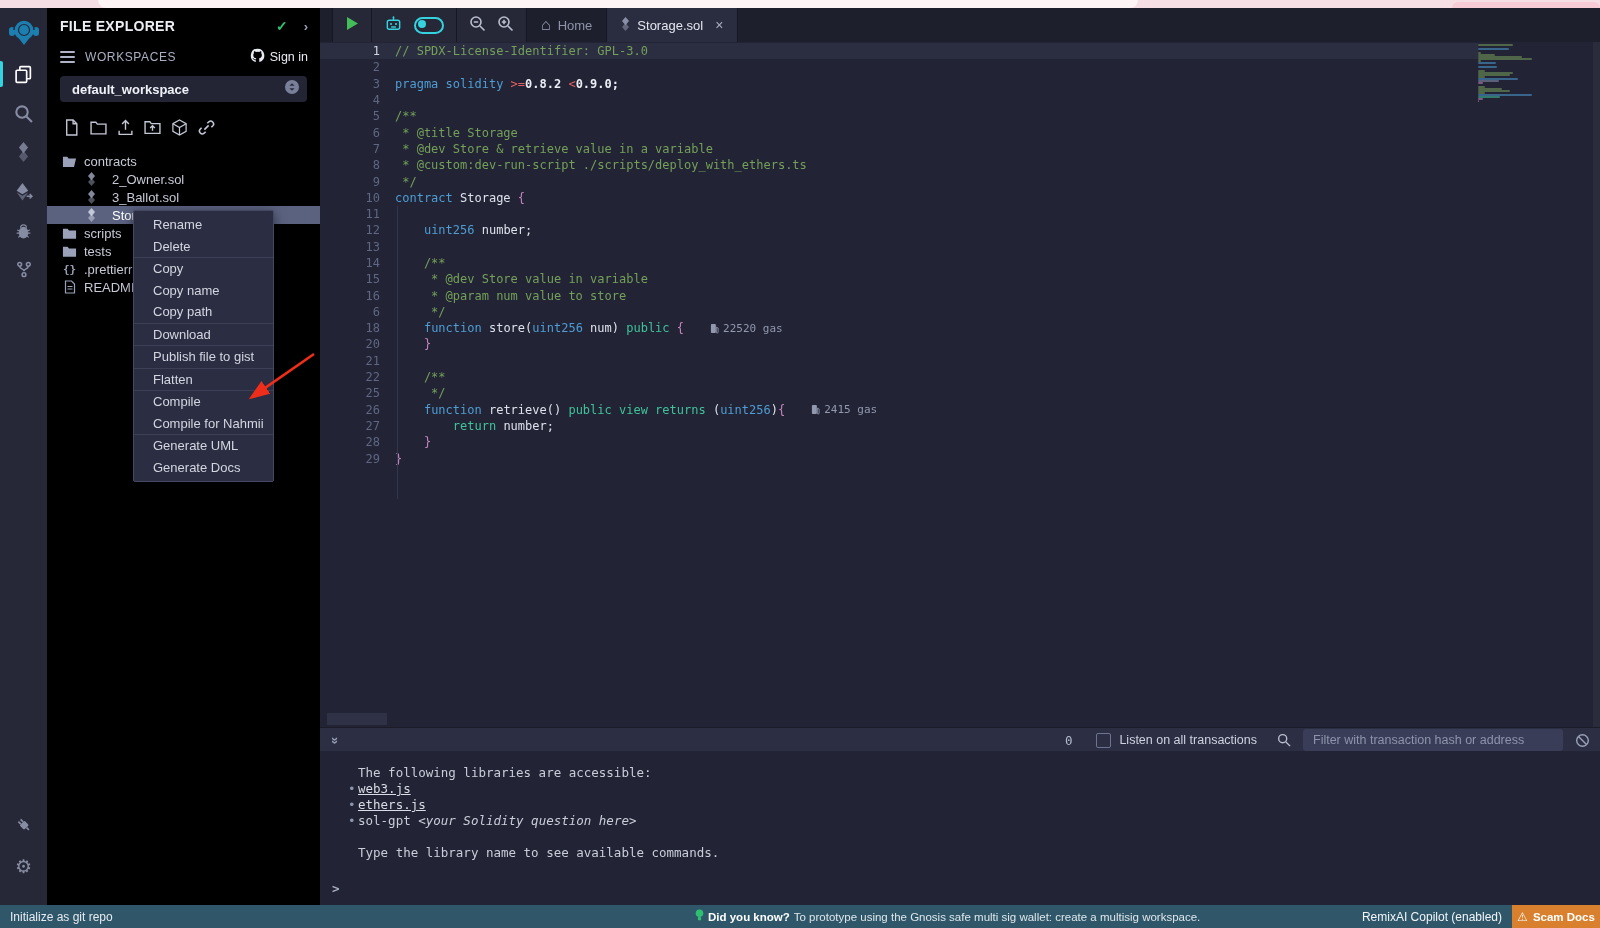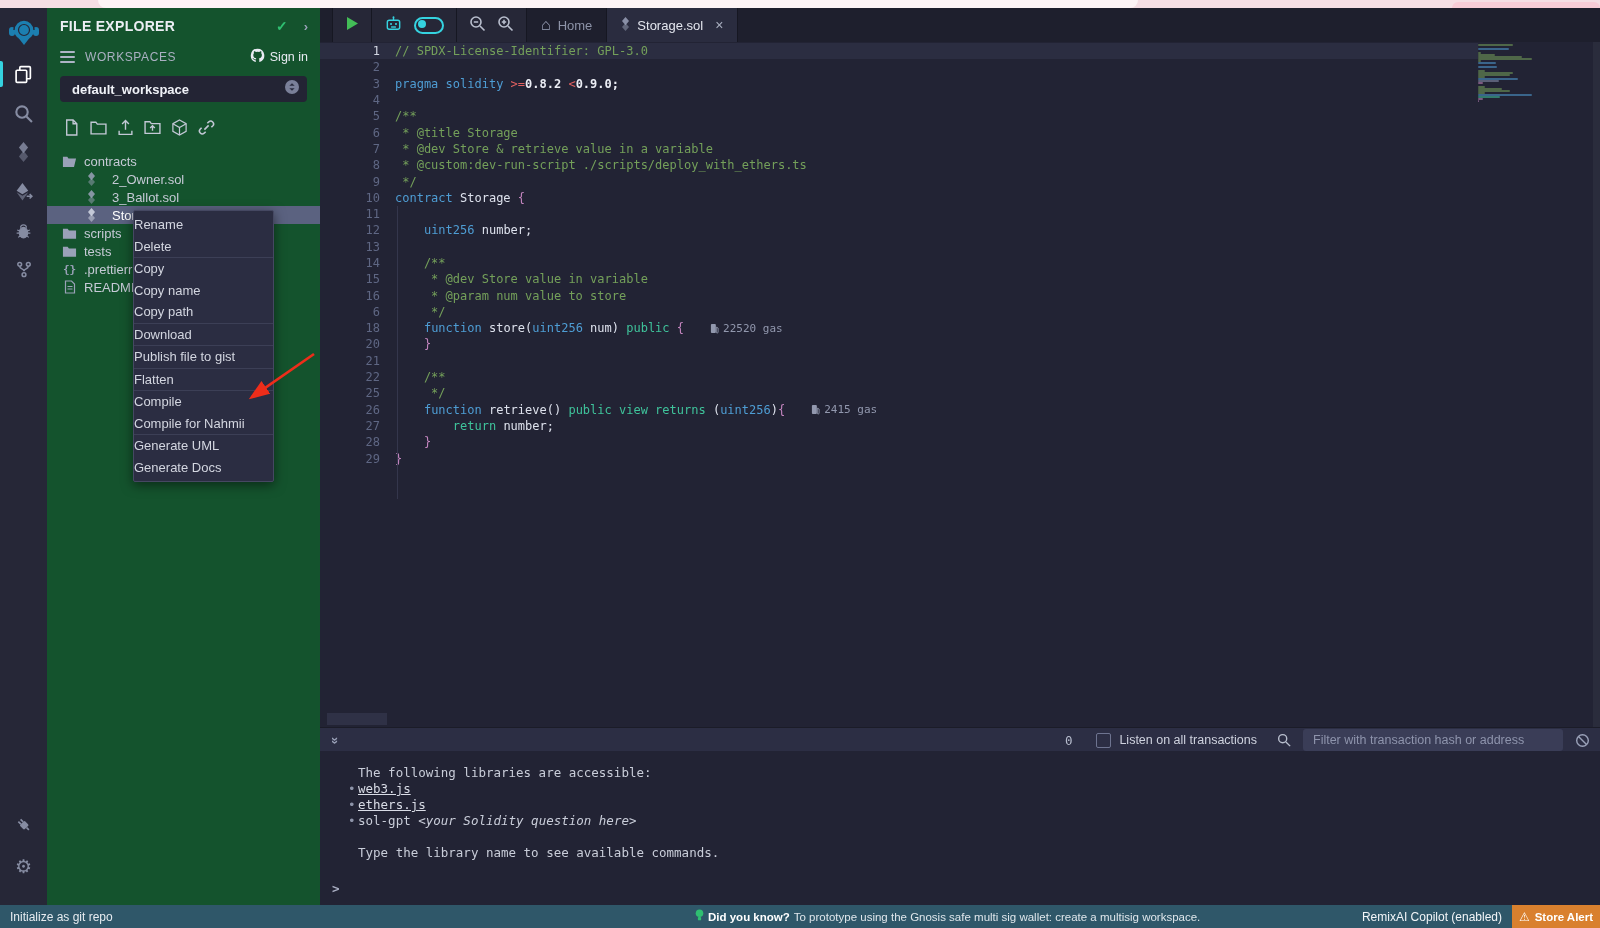--- a/index.html
+++ b/index.html
@@ -14,21 +14,21 @@
   .iconbar{position:absolute;left:0;top:8px;bottom:23px;width:47px;background:#262737;border-right:1px solid #1b1c28;display:flex;flex-direction:column;align-items:center;}
   .ibar-logo{margin-top:8px;width:32px;height:32px;display:flex;align-items:center;justify-content:center;}
   .ibar-item{position:relative;width:47px;height:26px;margin-top:13px;display:flex;align-items:center;justify-content:center;color:#868ca2;}
   .ibar-item.active{color:#ffffff;}
   .ibar-item.active::before{content:"";position:absolute;left:0;top:0;bottom:0;width:3px;background:var(--accent-cyan,#35d3e0);border-radius:0 2px 2px 0;}
   .ibar-bottom{margin-top:auto;margin-bottom:10px;display:flex;flex-direction:column;align-items:center;}
   .ibar-bottom .ibar-item{margin-top:0;margin-bottom:16px;}
   .glyph-gear{font-size:19px;line-height:1;}
 
   
-  .sidepanel{position:absolute;left:47px;top:8px;bottom:23px;width:273px;background:#14532d;border-right:1px solid #1b1c28;color:#c6cad6;}
+  .sidepanel{position:absolute;left:47px;top:8px;bottom:23px;width:273px;background:#000000;border-right:1px solid #1b1c28;color:#c6cad6;}
   .fe-header{display:flex;align-items:center;padding:10px 12px 6px 13px;}
   .fe-title{flex:1;font-size:14px;font-weight:bold;color:#eceef4;letter-spacing:.3px;}
   .fe-check{color:var(--check-green,#2fbf71);font-weight:bold;font-size:14px;margin-right:16px;}
   .fe-chev{color:#9aa1b8;font-size:13px;font-weight:bold;}
   .ws-row{display:flex;align-items:center;padding:8px 12px 4px 13px;}
   .ham{display:inline-flex;flex-direction:column;gap:3px;width:15px;}
   .ham i{height:2px;background:#aeb4c6;border-radius:1px;}
   .ws-label{flex:1;margin-left:10px;font-size:12px;letter-spacing:.6px;color:#aab0c2;}
   .signin{display:flex;align-items:center;gap:5px;color:#e9ebf3;font-size:12.5px;}
   .ws-select{margin:6px 13px 0 13px;height:26px;background:#232434;border-radius:4px;display:flex;align-items:center;padding:0 8px 0 12px;}
@@ -39,21 +39,21 @@
   .tree-row{height:18px;display:flex;align-items:center;color:#c6cad6;text-align:center;}
   .tree-row.ind0{padding-left:15px;}
   .tree-row.ind1{padding-left:37px;gap:6px;}
   .tree-row.selected{background:var(--selection-slate,#5b6280);color:#ffffff;}
   .tree-ico{width:15px;margin-right:7px;display:flex;align-items:center;justify-content:center;color:#9aa1b8;flex:none;}
   .tree-row.selected .tree-ico{color:#d6dae6;}
   .braces-glyph{font-size:11px;font-weight:bold;color:#9aa1b8;font-family:"DejaVu Sans Mono",monospace;}
 
   
   .context-menu{position:absolute;left:133px;top:210px;width:139px;background:#2b2d42;border:1px solid #454862;border-radius:2px;box-shadow:0 3px 12px rgba(0,0,0,.5);z-index:40;padding:3px 0;}
-  .cm-item{height:21.5px;line-height:21.5px;font-size:13px;color:#d3d6e0;white-space:nowrap;}
+  .cm-item{height:21.5px;line-height:21.5px;padding-left:19px;font-size:13px;color:#d3d6e0;white-space:nowrap;}
   .cm-item.sep{border-bottom:1px solid #3c3f56;}
   .red-arrow{position:absolute;left:236px;top:342px;z-index:50;pointer-events:none;}
 
   
   .main{position:absolute;left:320px;top:8px;right:0;bottom:23px;}
   .tabbar{position:absolute;left:0;top:0;right:0;height:34px;background:#1e1f2d;border-bottom:1px solid #161722;display:flex;align-items:stretch;}
   .tb-spacer{width:12px;border-right:1px solid #161722;}
   .tb-group{display:flex;align-items:center;gap:11px;background:#262737;border-right:1px solid #161722;padding:0 12px;}
   .toggle{position:relative;width:26px;height:13px;border:2px solid var(--accent-cyan,#35d3e0);border-radius:9px;}
   .toggle i{position:absolute;left:2px;top:1.5px;width:8px;height:8px;border-radius:50%;background:var(--accent-cyan,#35d3e0);}
@@ -504,16 +504,16 @@
       <span><svg width="9" height="13" viewBox="0 0 10 14" fill="#2fbf71">
             <circle cx="5" cy="4.6" r="4.2"></circle>
             <rect x="3.2" y="8.8" width="3.6" height="3.6" rx="1"></rect>
           </svg></span>
       <b>Did you know?</b>
       <span>To prototype using the Gnosis safe multi sig wallet: create a multisig workspace.</span>
     </span>
     <span class="sb-copilot">RemixAI Copilot (enabled)</span>
     <span class="scam">
       <span class="warn">⚠</span>
-      <span>Store Alert</span>
+      <span>Scam Docs</span>
     </span>
   </footer>
 </div>
 
 </body></html>

